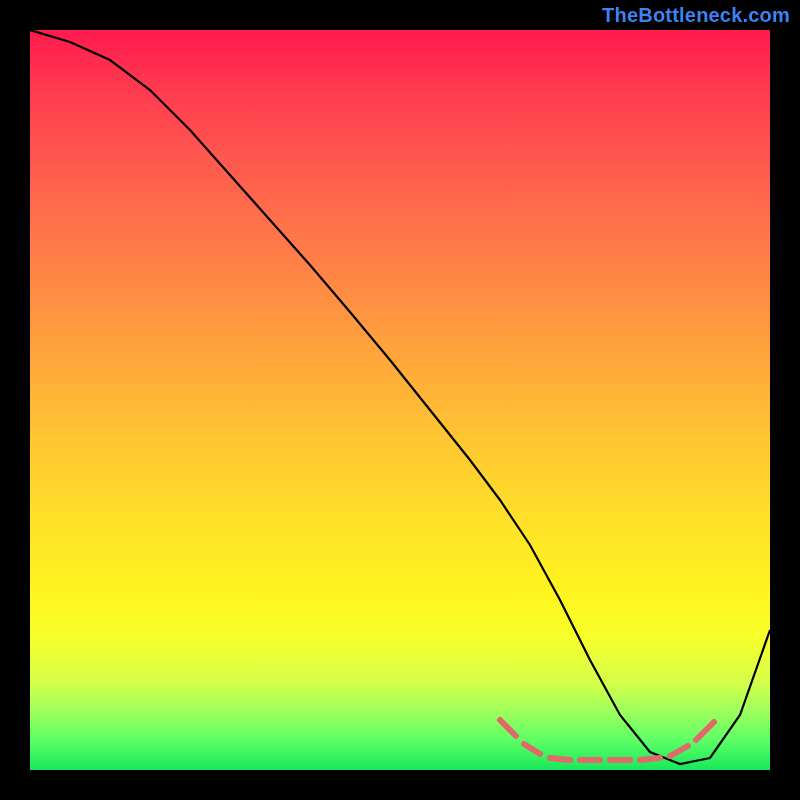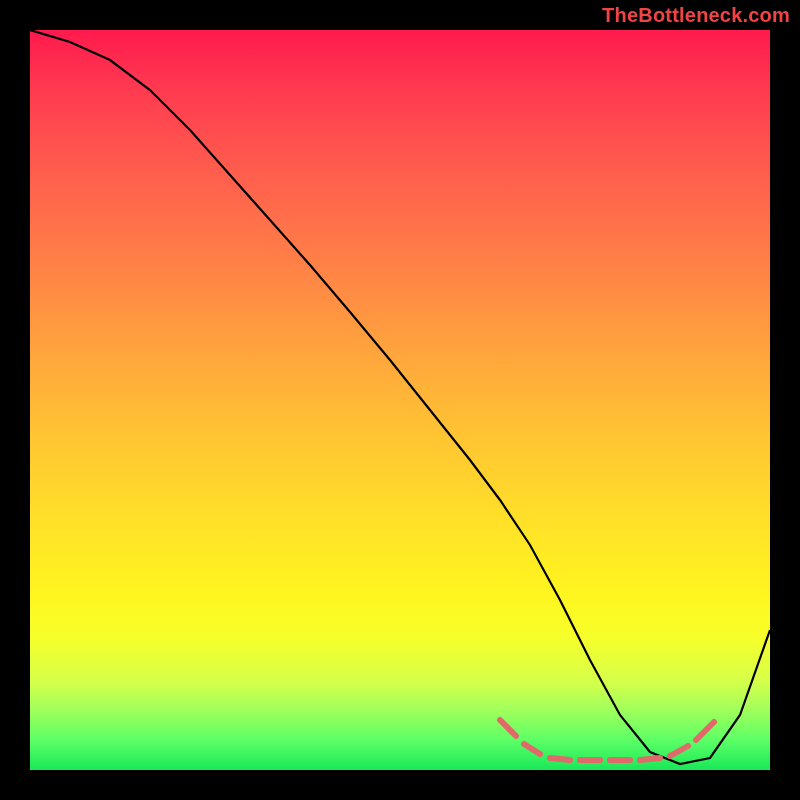--- a/index.html
+++ b/index.html
@@ -45,21 +45,21 @@
     position: absolute;
     left: 30px;
     top: 30px;
     width: 740px;
     height: 740px;
   }
   .watermark {
     position: absolute;
     top: 4px;
     right: 10px;
-    color: #ef4444;
+    color: #3b82f6;
     font-size: 20px;
     font-weight: 600;
     letter-spacing: 0.2px;
     user-select: none;
   }
 </style>
 </head>
 <body>
 
 <div class="frame">

